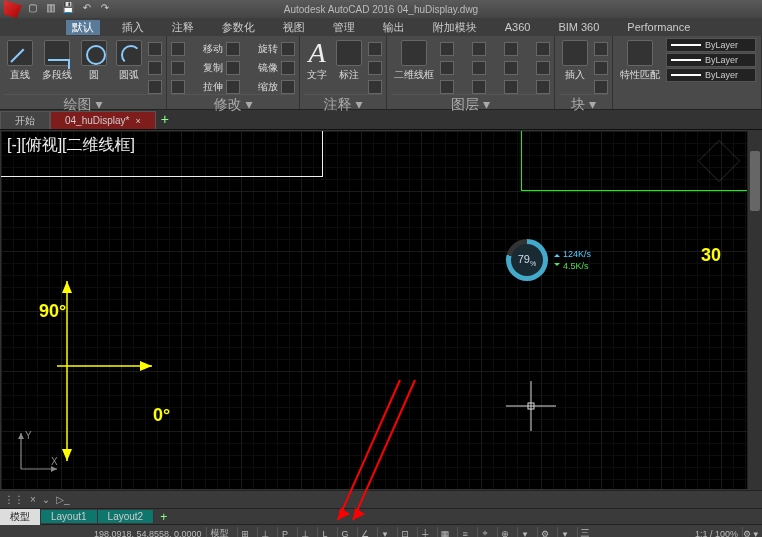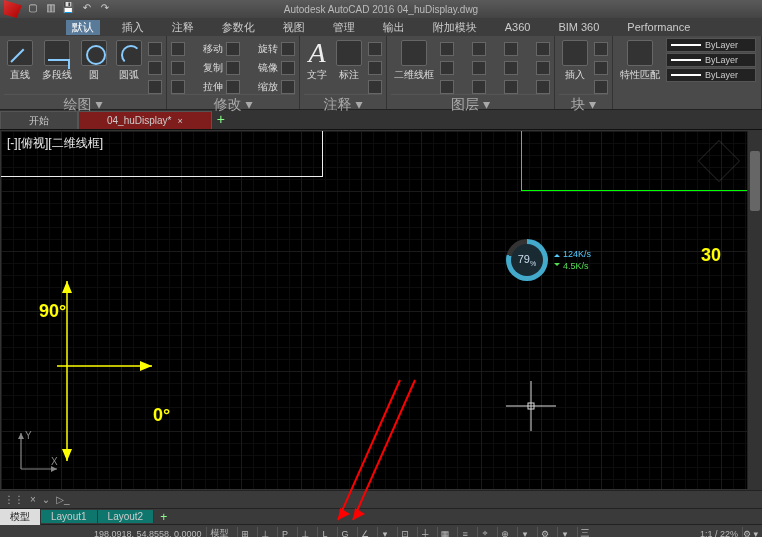--- a/index.html
+++ b/index.html
@@ -32,36 +32,36 @@
 .small-row .si { width:14px; height:14px; background:#333; border:1px solid #666; position:relative; }
 .small-row .st { font-size:10px; color:#ddd; white-space:nowrap; }
 .col { display:flex; flex-direction:column; gap:1px; }
 .bigA { font-size:28px; color:#eee; font-family:serif; font-style:italic; line-height:26px; }
 .layer-swatch { width:90px; height:14px; background:#222; border:1px solid #555; display:flex; align-items:center; padding:0 4px; gap:4px; }
 .layer-swatch .sw { width:30px; height:2px; background:#fff; }
 .layer-swatch .lt { font-size:9px; color:#ccc; }
 
 
 .filetabs { height:20px; background:#333; display:flex; align-items:flex-end; border-bottom:1px solid #111; }
-.ftab { height:18px; padding:0 28px; font-size:10px; color:#ccc; background:#444; border:1px solid #555; border-bottom:none; display:flex; align-items:center; gap:6px; cursor:pointer; }
+.ftab { height:18px; padding:0 14px; font-size:10px; color:#ccc; background:#444; border:1px solid #555; border-bottom:none; display:flex; align-items:center; gap:6px; cursor:pointer; }
 .ftab.active { background:#7f1d1d; }
 .ftab .x { font-size:9px; }
 .plus { width:18px; height:18px; color:#8f8; font-size:14px; text-align:center; cursor:pointer; }
 
 
 .canvas { position:relative; height:360px; background:#000; overflow:hidden; border:1px solid #333; }
 .grid { position:absolute; inset:0;
   background-image:
     linear-gradient(#1a1a1a 1px,transparent 1px),
     linear-gradient(90deg,#1a1a1a 1px,transparent 1px),
     linear-gradient(#0d0d0d 1px,transparent 1px),
     linear-gradient(90deg,#0d0d0d 1px,transparent 1px);
   background-size:60px 60px,60px 60px,12px 12px,12px 12px;
 }
-.viewlabel { position:absolute; left:6px; top:4px; color:#eee; font-size:12px; }
+.viewlabel { position:absolute; left:6px; top:4px; color:#eee; font-size:16px; }
 .whiteRect { position:absolute; left:0; top:0; width:322px; height:46px; border-right:1px solid #eee; border-bottom:1px solid #eee; }
 .greenRect { position:absolute; right:0; top:0; width:240px; height:60px; border-left:1px solid #0f0; border-bottom:1px solid #0f0; }
 .lbl { position:absolute; color:#ff0; font-size:18px; font-weight:bold;margin-top:48px; }
 .compass { position:absolute; left:56px; top:150px; }
 .compass line { stroke:#ff0; stroke-width:1.5; }
 .compass polygon { fill:#ff0; }
 .cross { position:absolute; left:505px; top:250px; }
 .cross line { stroke:#ddd; stroke-width:1; }
 .ucs { position:absolute; left:12px; bottom:12px; }
 .ucs line { stroke:#888; stroke-width:1.2; }
@@ -412,15 +412,15 @@
   <span class="sb">⊡</span>
   <span class="sb">┼</span>
   <span class="sb">▦</span>
   <span class="sb">≡</span>
   <span class="sb">⌖</span>
   <span class="sb">⊕</span>
   <span class="sb">▾</span>
   <span class="sb">⚙</span>
   <span class="sb">▾</span>
   <span class="sb">三</span>
-  <span class="zoom">1:1 / 22%</span>
+  <span class="zoom">1:1 / 100%</span>
   <span class="sb" style="width:auto">⚙ ▾</span>
 </div>
 
 </body></html>

